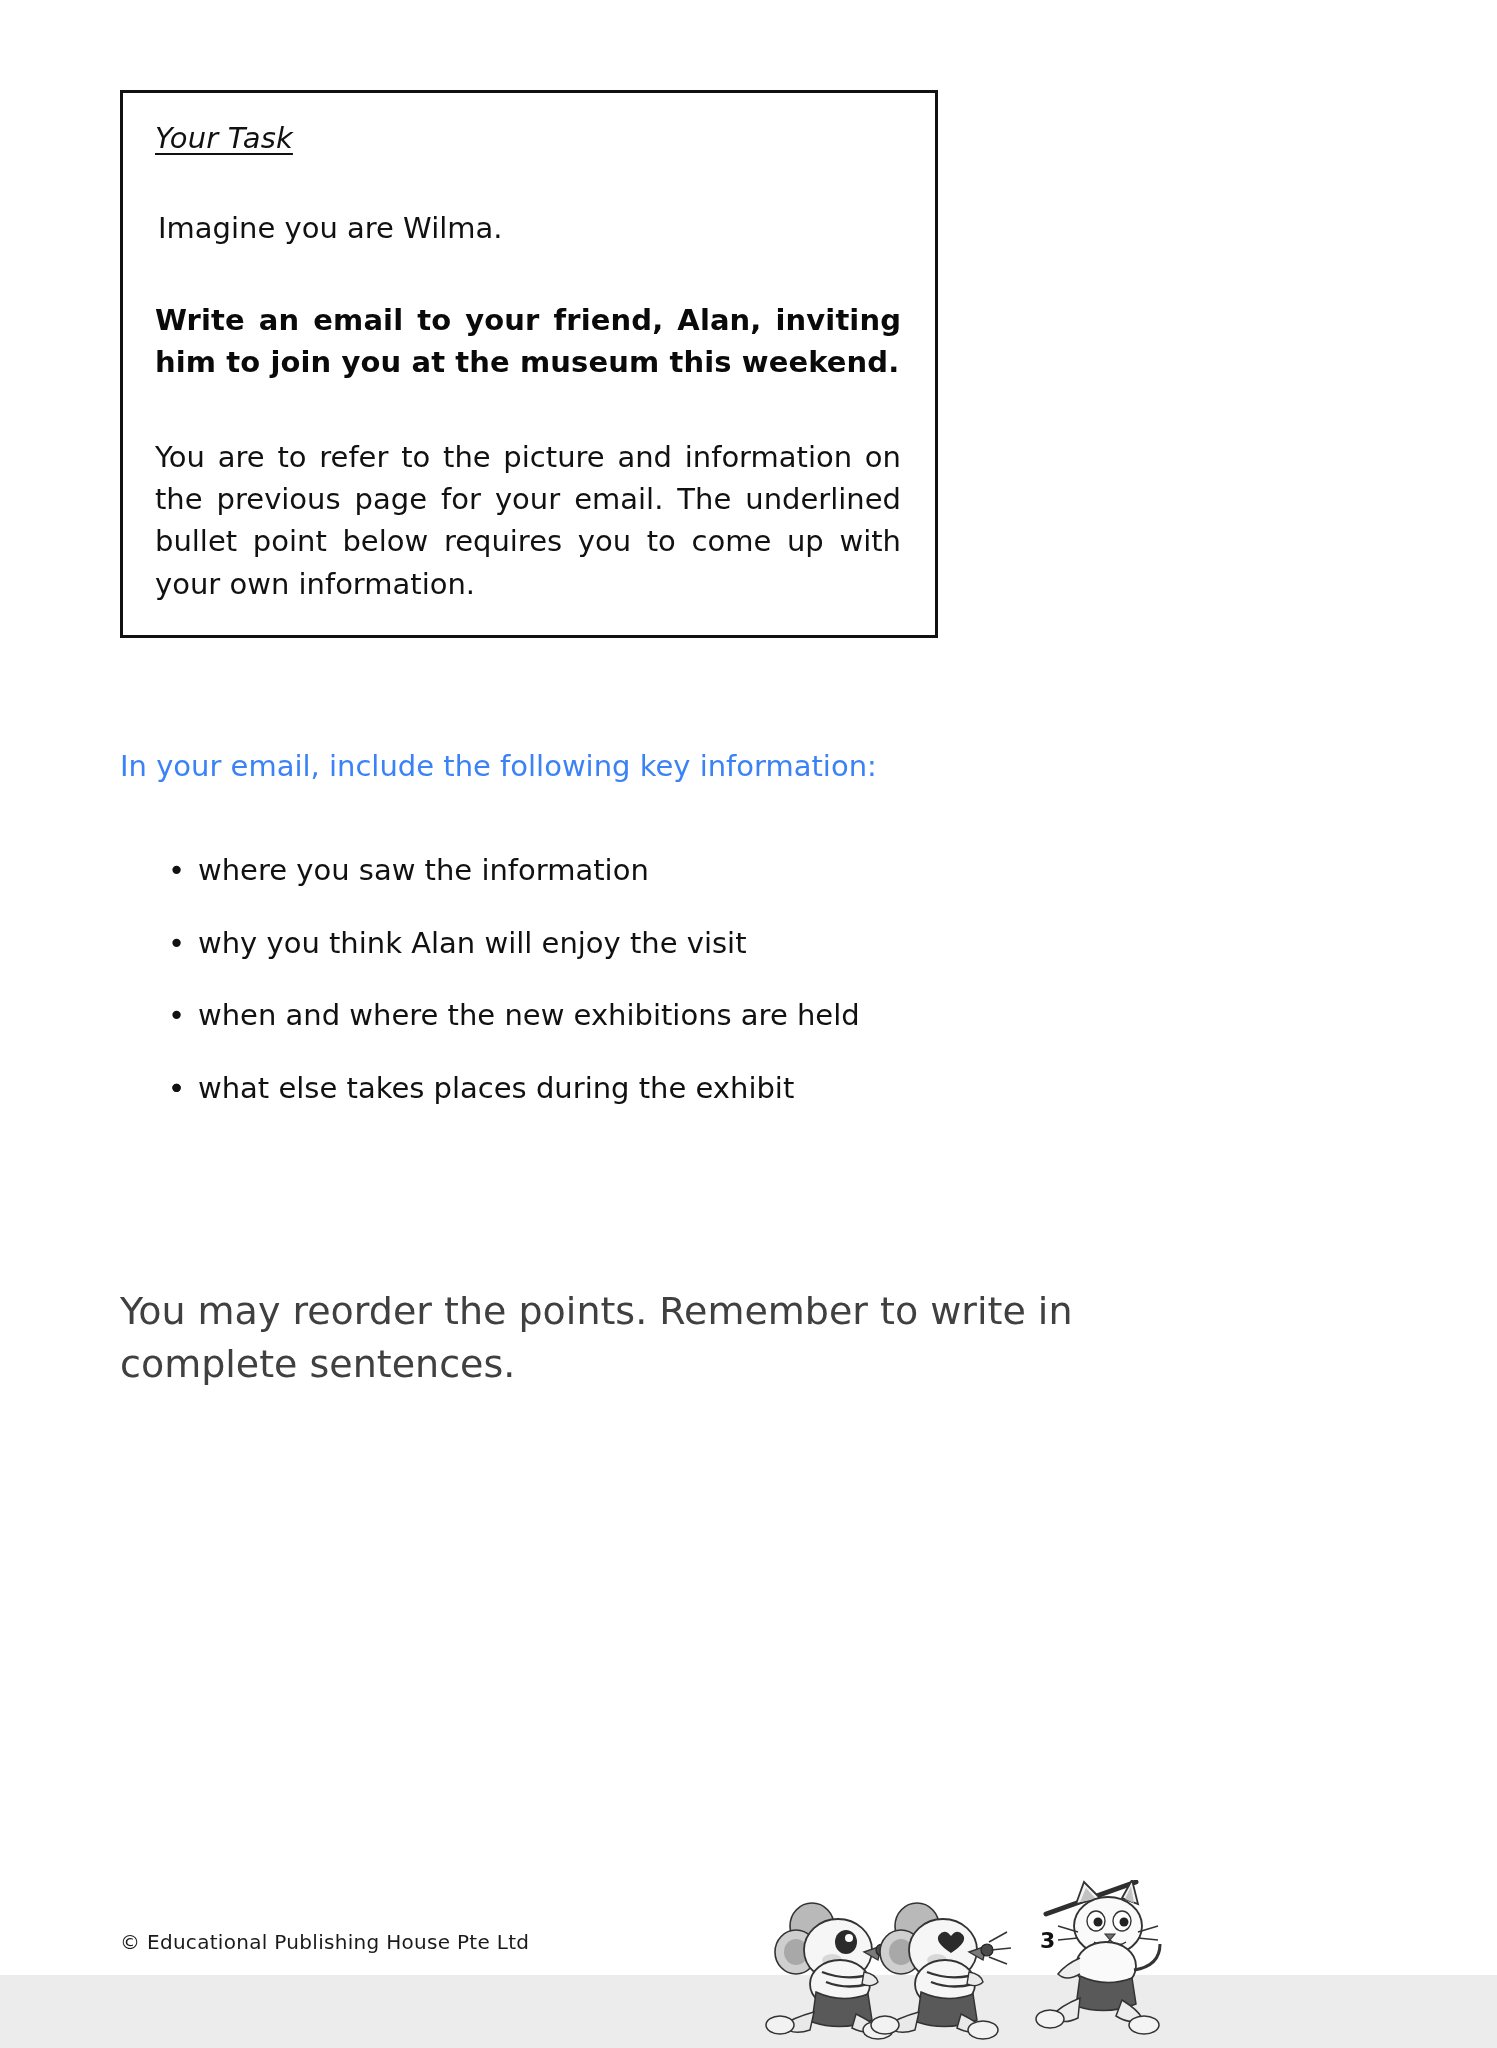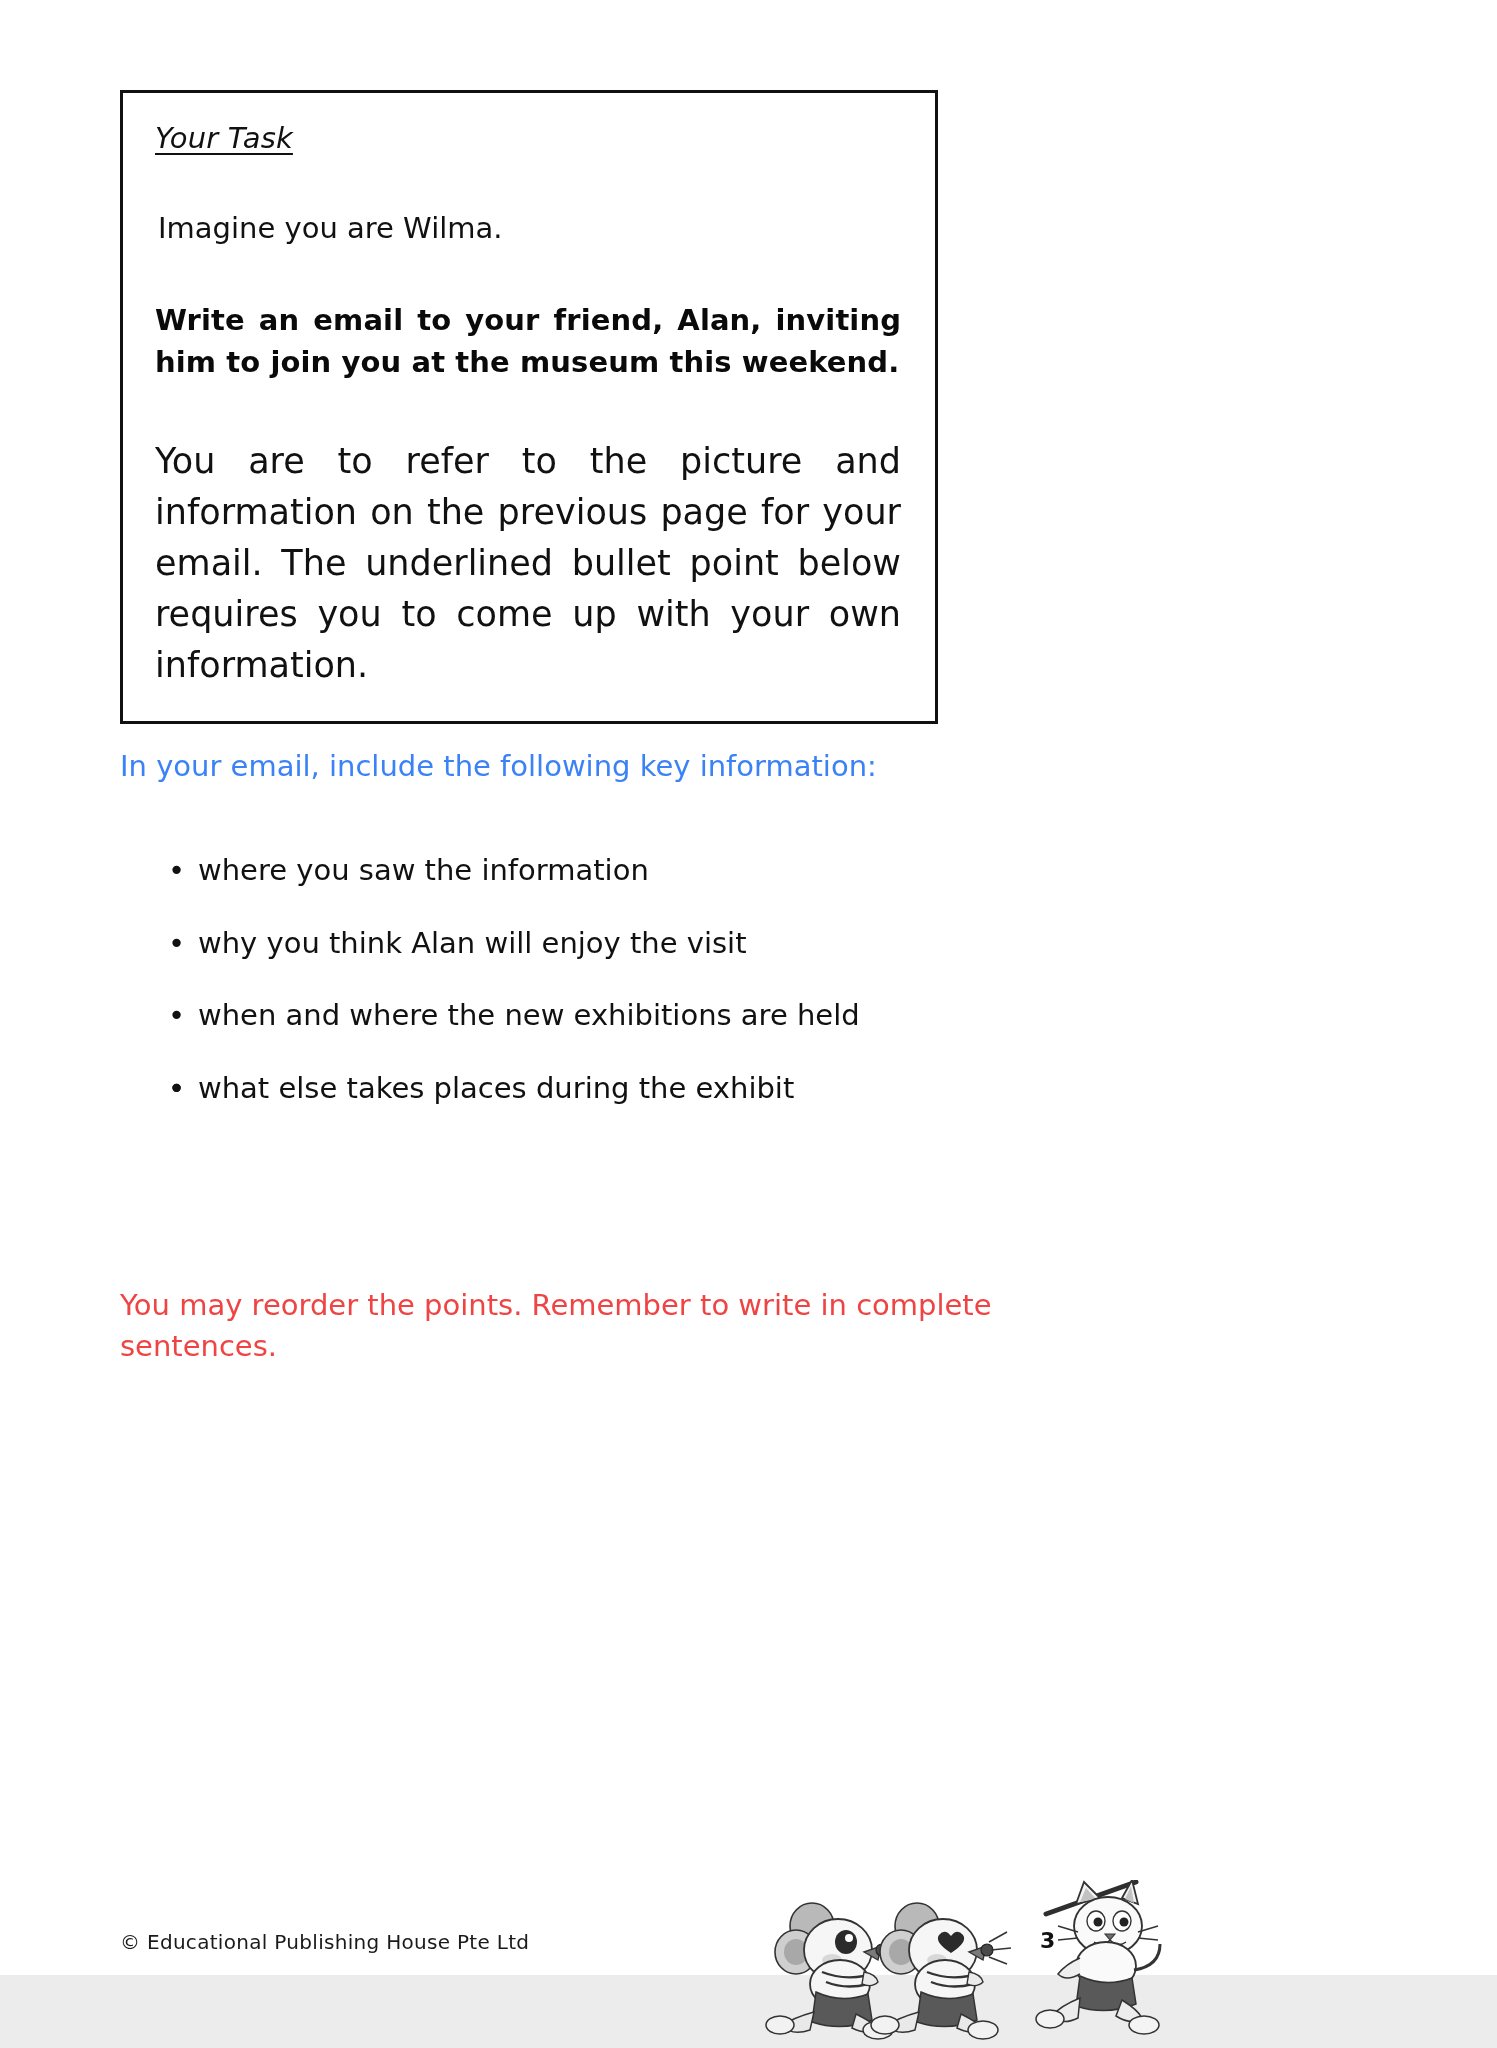--- a/index.html
+++ b/index.html
@@ -47,21 +47,21 @@
     font-size: 29px;
     font-weight: bold;
     color: #0a0a0a;
     margin: 0 0 52px 0;
     line-height: 1.46;
     text-align: justify;
     text-align-last: left;
     letter-spacing: 0.1px;
   }
   .task-para {
-    font-size: 35px;
+    font-size: 29px;
     color: #111111;
     margin: 0;
     line-height: 1.46;
     text-align: justify;
     text-align-last: left;
   }
 
   
   .intro-line {
     position: absolute;
@@ -101,22 +101,22 @@
   .bullet-item.underlined .btext {
     text-decoration: underline;
     text-underline-offset: 5px;
   }
 
   .closing-line {
     position: absolute;
     left: 120px;
     top: 1285px;
     width: 1000px;
-    font-size: 29px;
-    color: #ef4444;
+    font-size: 38px;
+    color: #404040;
     line-height: 1.4;
   }
 
   
   .ground {
     position: absolute;
     left: 0;
     top: 1975px;
     width: 1497px;
     height: 73px;

